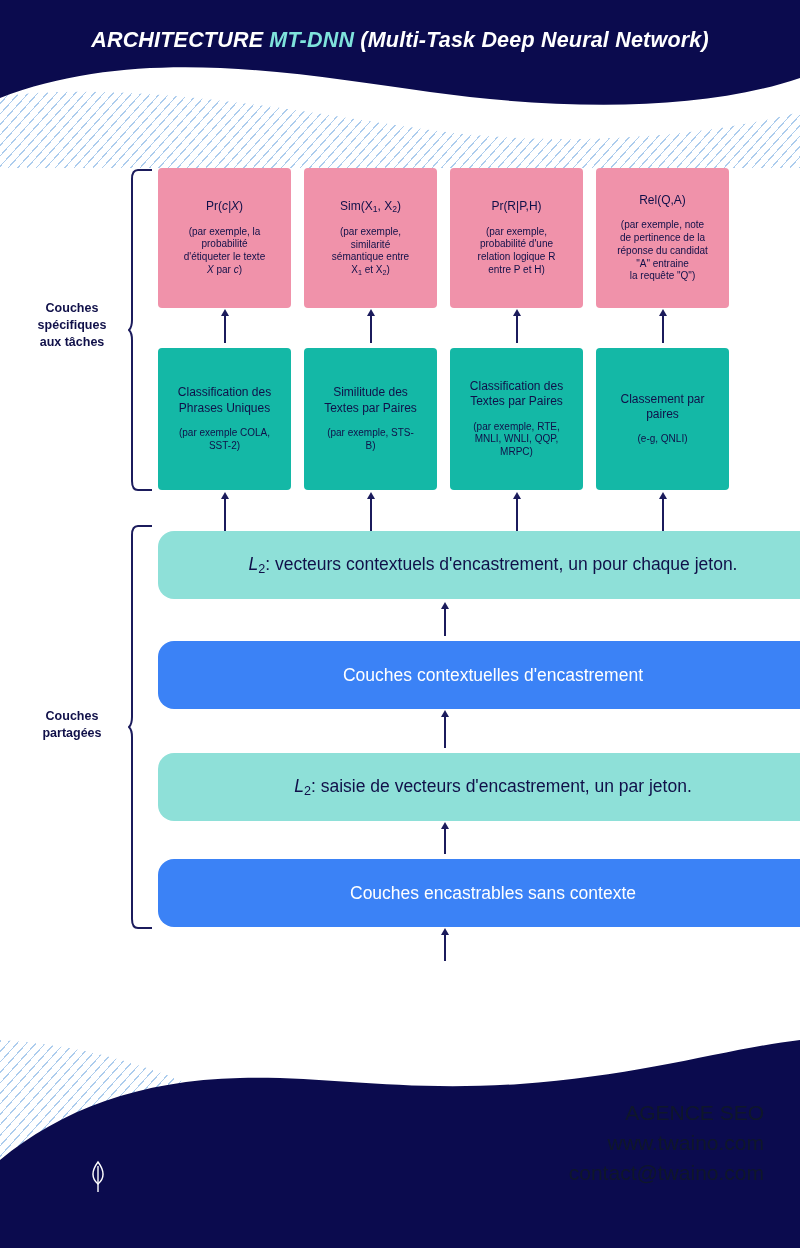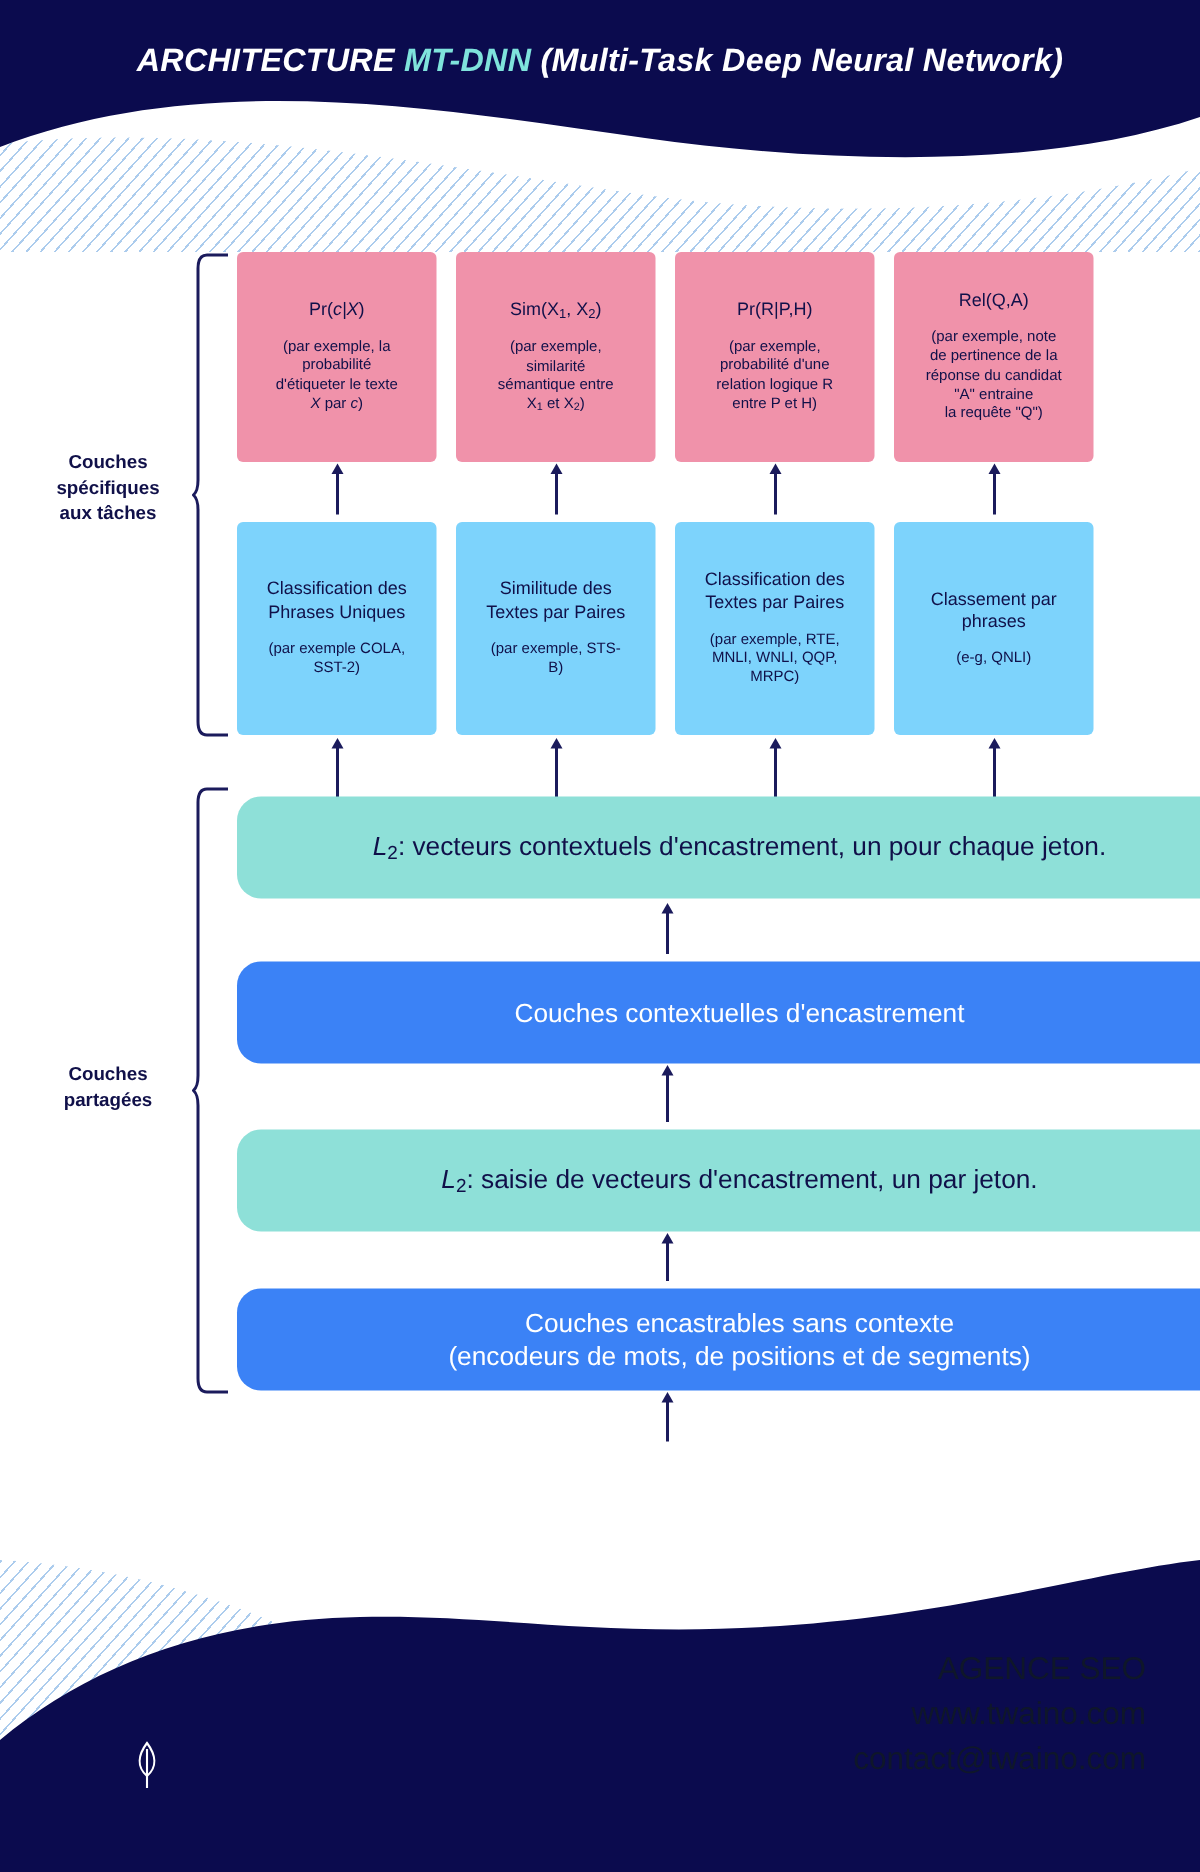--- a/index.html
+++ b/index.html
@@ -68,21 +68,21 @@
     align-items: center;
     justify-content: center;
     text-align: center;
     color: #101049;
     line-height: 1.28;
   }
   .node .line { display: block; }
   .node .gap { height: 11px; }
 
   .pink   { background: #f092aa; }
-  .peach  { background: #7dd3fc; }
+  .peach  { background: #14b8a6; }
   .mint   { background: #8ee0d8; color: #101049; }
   .teal   { background: #3b82f6; color: #ffffff; }
 
   .task-top   { top: 168px; height: 140px; width: 133px; font-size: 10.5px; padding: 8px 8px; }
   .task-mid   { top: 348px; height: 142px; width: 133px; font-size: 10.5px; padding: 8px 7px; }
 
   .col0 { left: 158px; }
   .col1 { left: 304px; }
   .col2 { left: 450px; }
   .col3 { left: 596px; }
@@ -255,21 +255,21 @@
     <span class="line title-line">Classification des</span>
     <span class="line title-line">Textes par Paires</span>
     <span class="gap"></span>
     <span class="line sub-line">(par exemple, RTE,</span>
     <span class="line sub-line">MNLI, WNLI, QQP,</span>
     <span class="line sub-line">MRPC)</span>
   </div>
 
   <div class="node peach task-mid col3">
     <span class="line title-line">Classement par</span>
-    <span class="line title-line">phrases</span>
+    <span class="line title-line">paires</span>
     <span class="gap"></span>
     <span class="line sub-line">(e-g, QNLI)</span>
   </div>
 
   <div class="arrow" style="left:223.5px; top:498px; height:44px;"></div>
   <div class="arrow" style="left:369.5px; top:498px; height:44px;"></div>
   <div class="arrow" style="left:515.5px; top:498px; height:44px;"></div>
   <div class="arrow" style="left:661.5px; top:498px; height:44px;"></div>
 
   <div class="node mint shared shared-1">
@@ -279,21 +279,20 @@
   <div class="node teal shared shared-2">
     <span>Couches contextuelles d'encastrement</span>
   </div>
 
   <div class="node mint shared shared-3">
     <span><span class="ital">L</span><sub>2</sub><span>: saisie de vecteurs d'encastrement, un par jeton.</span></span>
   </div>
 
   <div class="node teal shared shared-4">
     <span class="line">Couches encastrables sans contexte</span>
-    <span class="line">(encodeurs de mots, de positions et de segments)</span>
   </div>
 
 
   <div class="arrow" style="left:444px; top:608px; height:28px;"></div>
   <div class="arrow" style="left:444px; top:716px; height:32px;"></div>
   <div class="arrow" style="left:444px; top:828px; height:26px;"></div>
   <div class="arrow" style="left:444px; top:934px; height:27px;"></div>
 
 </div>
 

